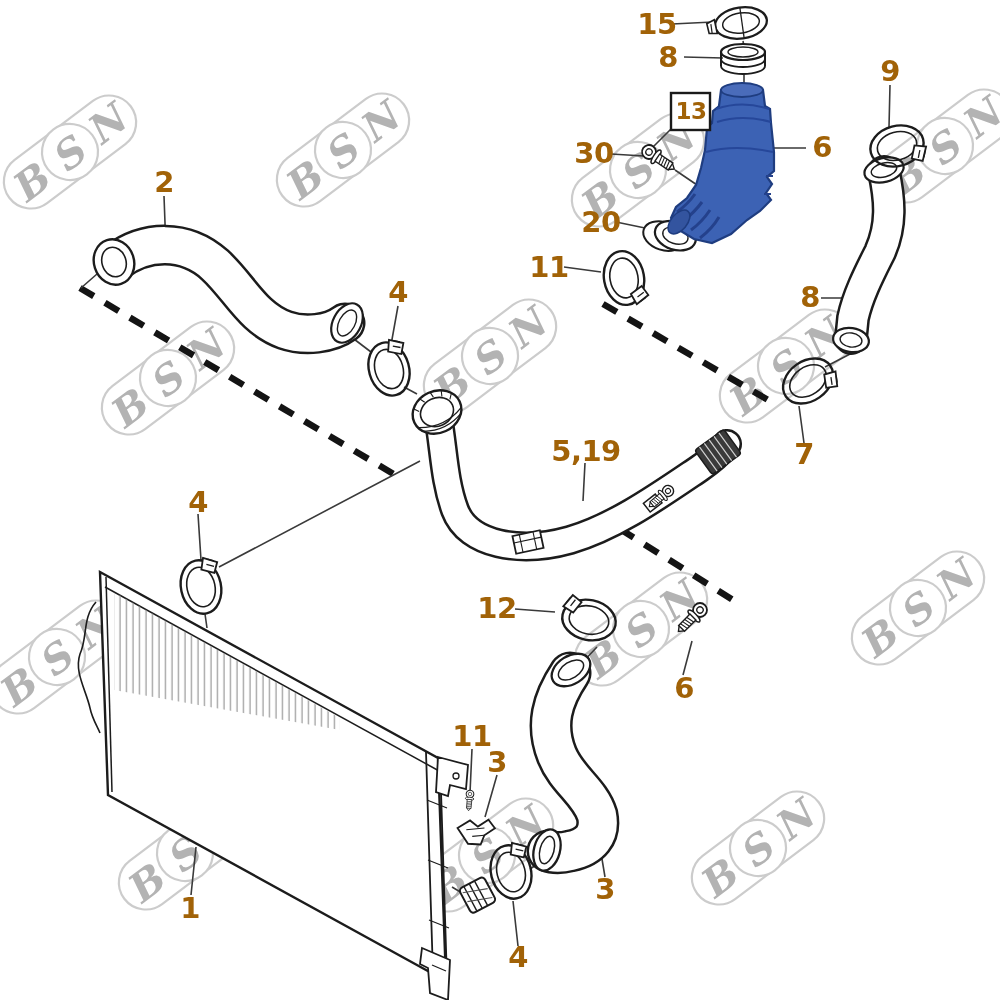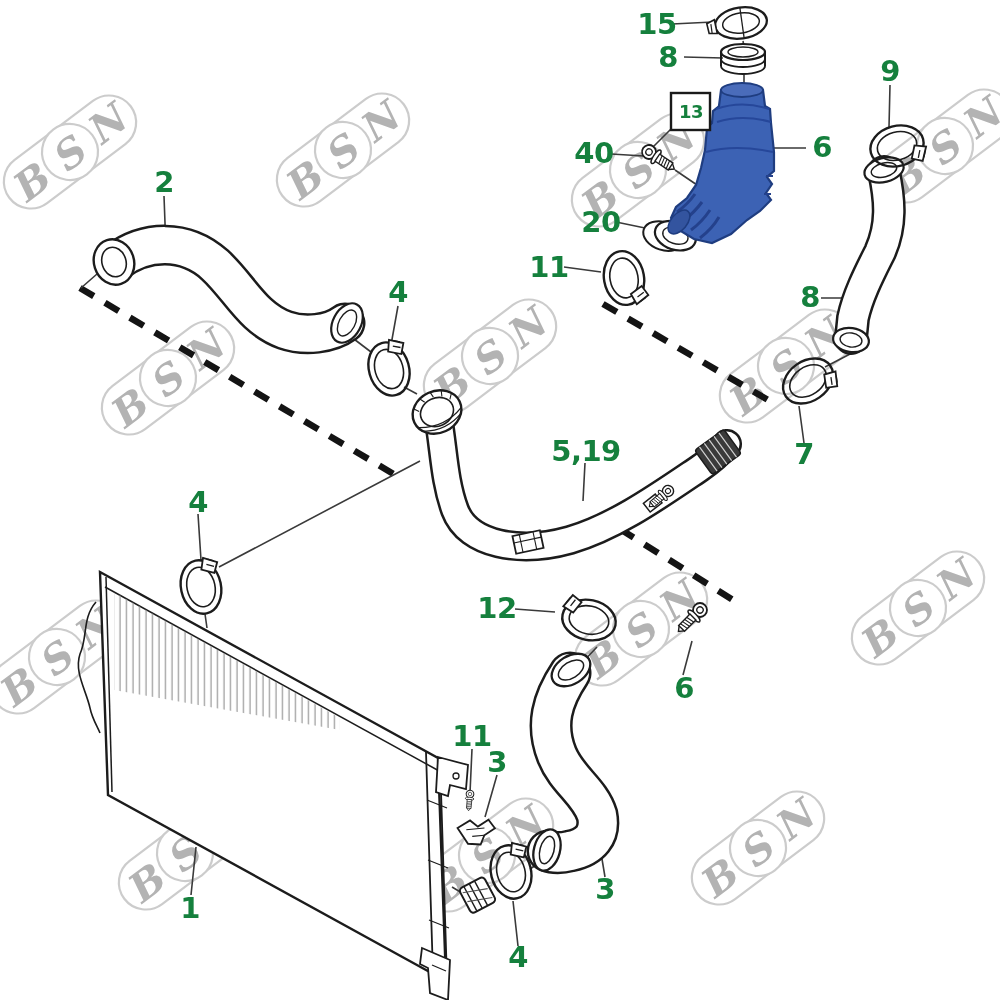--- a/index.html
+++ b/index.html
@@ -1,22 +1,22 @@
 <!DOCTYPE html>
 <html><head>
 <meta charset="utf-8">
 <style>
   html,body{margin:0;padding:0;background:#ffffff;}
   #stage{position:relative;width:1000px;height:1000px;background:#ffffff;overflow:hidden;
          font-family:"DejaVu Sans", sans-serif;}
   #art{position:absolute;left:0;top:0;z-index:1;}
   .part-label{position:absolute;z-index:3;transform:translate(-50%,-50%);
-      font:600 29px "DejaVu Sans", sans-serif;color:#15803d;letter-spacing:-0.5px;
+      font:600 29px "DejaVu Sans", sans-serif;color:#a16207;letter-spacing:-0.5px;
       white-space:nowrap;pointer-events:none;}
-  .part-label.small{font-size:18px;}
+  .part-label.small{font-size:23px;}
 </style>
 </head>
 <body>
 
 <div id="stage">
 
 <svg id="art" width="1000" height="1000" viewBox="0 0 1000 1000">
 
   <defs>
 
@@ -245,15 +245,15 @@
   <div class="part-label" style="left:890px;top:71px">9</div>
   <div class="part-label" style="left:497px;top:762px">3</div>
   <div class="part-label" style="left:472px;top:736px">11</div>
   <div class="part-label" style="left:497px;top:608px">12</div>
   <div class="part-label small" style="left:691px;top:111px">13</div>
   <div class="part-label" style="left:822px;top:147px">6</div>
   <div class="part-label" style="left:657px;top:24px">15</div>
   <div class="part-label" style="left:549px;top:267px">11</div>
   <div class="part-label" style="left:668px;top:57px">8</div>
   <div class="part-label" style="left:601px;top:222px">20</div>
-  <div class="part-label" style="left:594px;top:153px">40</div>
+  <div class="part-label" style="left:594px;top:153px">30</div>
 
 </div>
 
 </body></html>

